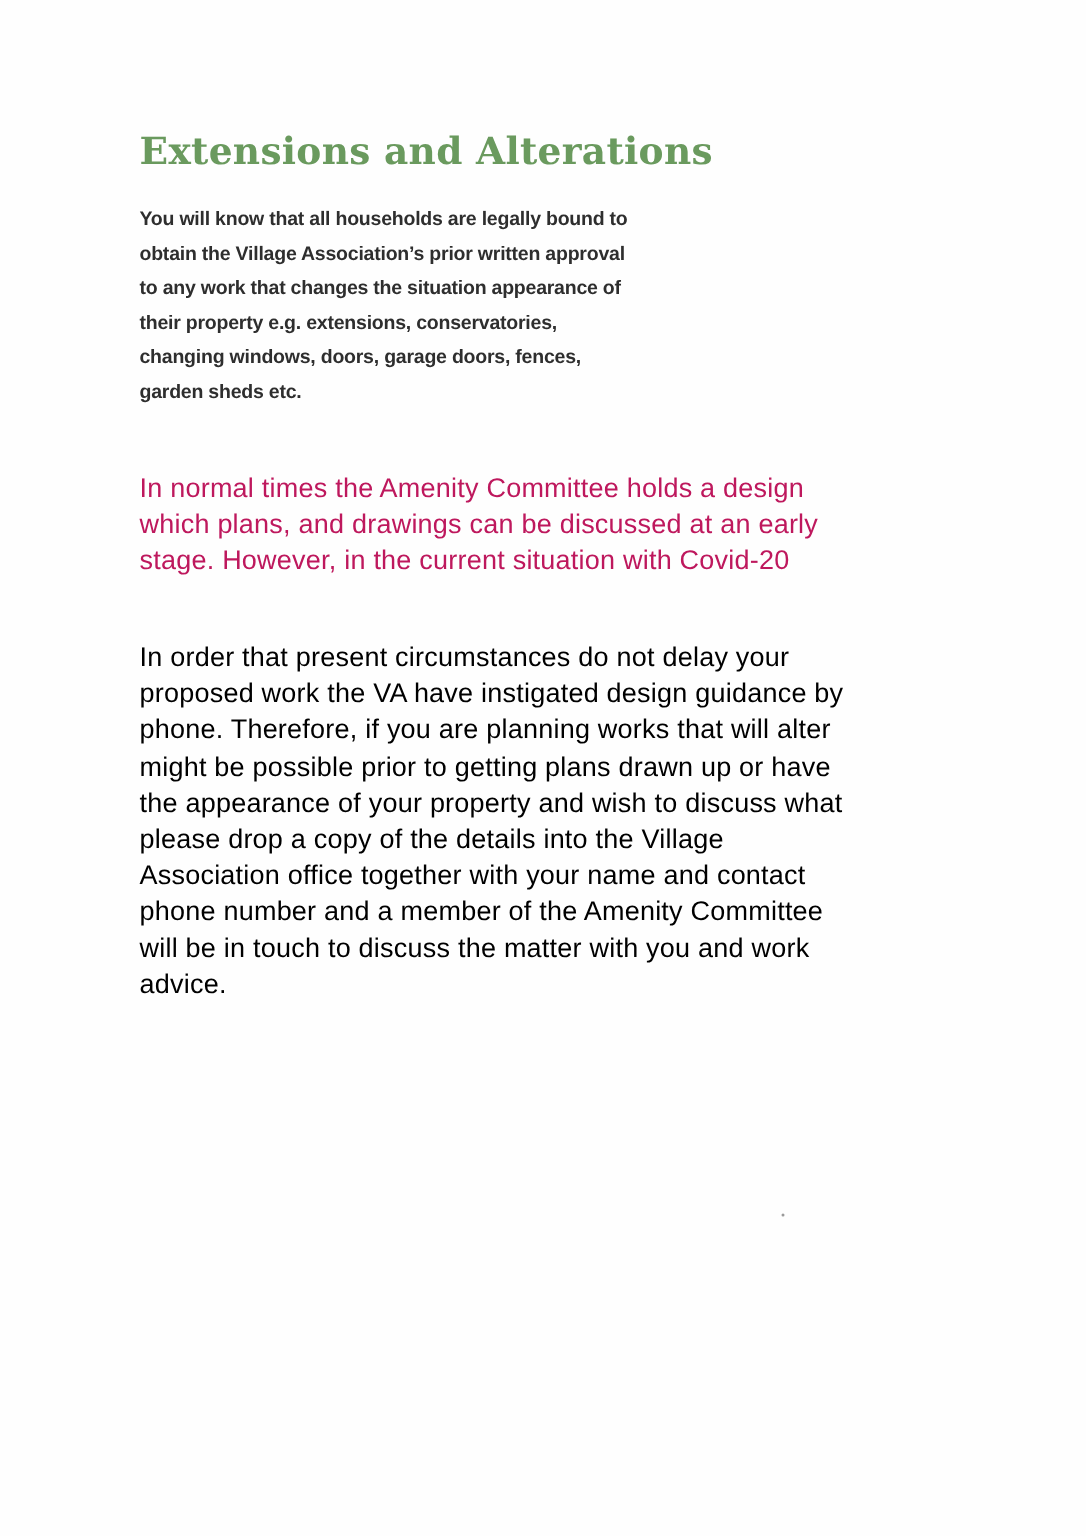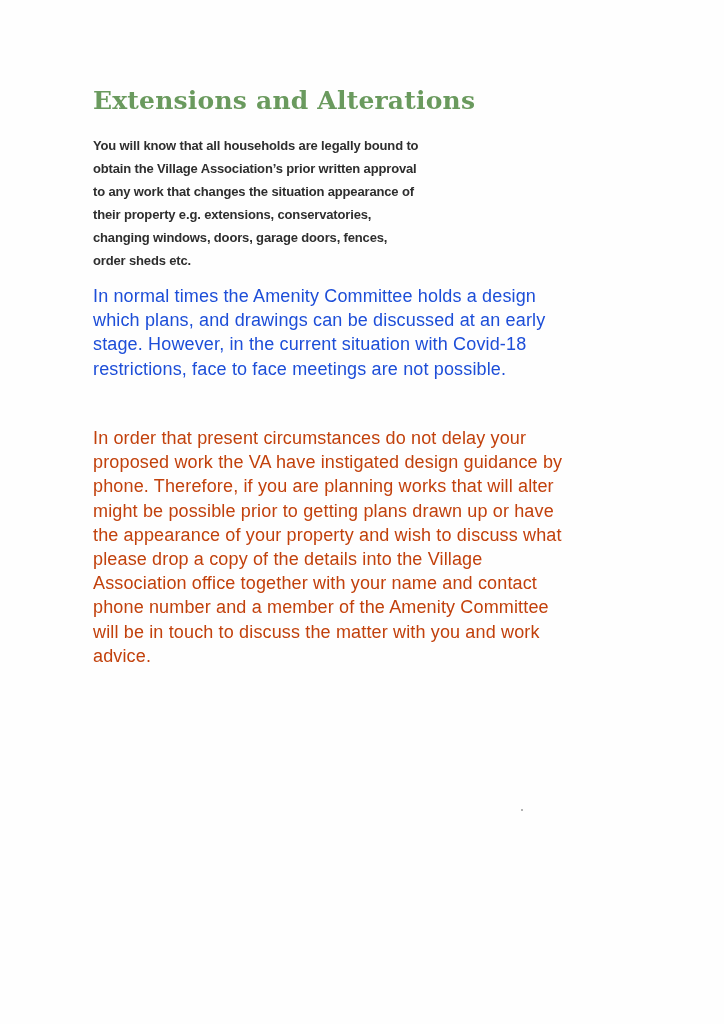--- a/index.html
+++ b/index.html
@@ -47,27 +47,27 @@
     }
     .p-intro {
       top: 134px;
       font-weight: bold;
       color: #2e2e2e;
       font-size: 13px;
       letter-spacing: -0.15px;
       line-height: 23px;
     }
     .p-normal {
-      top: 284px;
-      color: #1d4ed8;
+      top: 313px;
+      color: #be185d;
       letter-spacing: 0.15px;
     }
     .p-order {
       top: 426px;
-      color: #c2410c;
+      color: #000000;
       letter-spacing: 0.15px;
     }
     .speck {
       position: absolute;
       left: 521px;
       top: 809px;
       width: 2px;
       height: 2px;
       background: #9a9a9a;
       border-radius: 1px;
@@ -79,28 +79,27 @@
 <div class="page">
 
   <h1 class="title">Extensions and Alterations</h1>
 
   <p class="para p-intro">
     <span class="line">You will know that all households are legally bound to</span>
     <span class="line">obtain the Village Association’s prior written approval</span>
     <span class="line">to any work that changes the situation appearance of</span>
     <span class="line">their property e.g. extensions, conservatories,</span>
     <span class="line">changing windows, doors, garage doors, fences,</span>
-    <span class="line">order sheds etc.</span>
+    <span class="line">garden sheds etc.</span>
   </p>
 
   <p class="para p-normal">
     <span class="line">In normal times the Amenity Committee holds a design</span>
     <span class="line">which plans, and drawings can be discussed at an early</span>
-    <span class="line">stage. However, in the current situation with Covid-18</span>
-    <span class="line">restrictions, face to face meetings are not possible.</span>
+    <span class="line">stage. However, in the current situation with Covid-20</span>
   </p>
 
   <p class="para p-order">
     <span class="line">In order that present circumstances do not delay your</span>
     <span class="line">proposed work the VA have instigated design guidance by</span>
     <span class="line">phone. Therefore, if you are planning works that will alter</span>
     <span class="line">might be possible prior to getting plans drawn up or have</span>
     <span class="line">the appearance of your property and wish to discuss what</span>
     <span class="line">please drop a copy of the details into the Village</span>
     <span class="line">Association office together with your name and contact</span>

